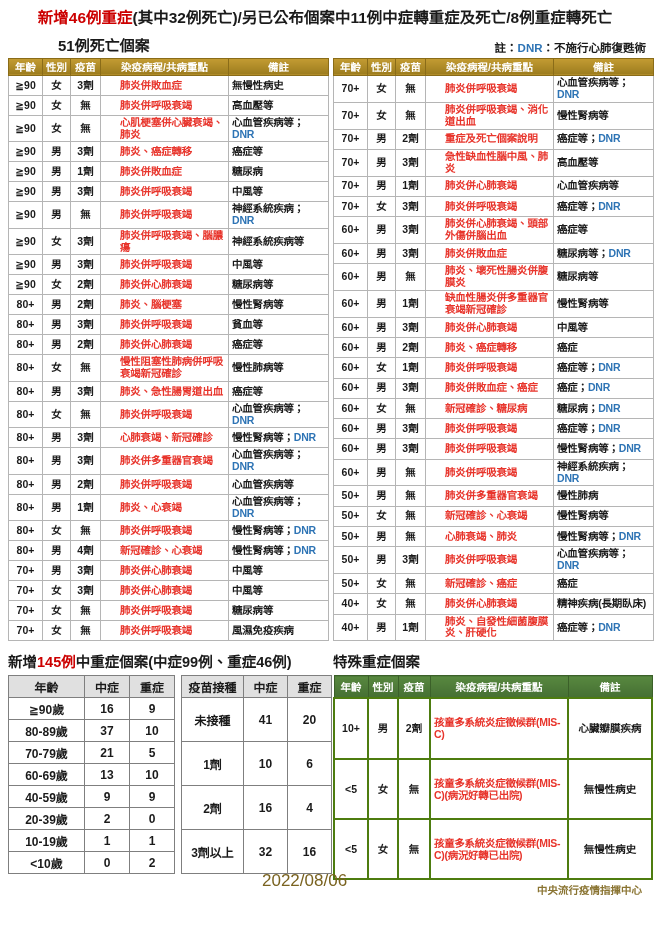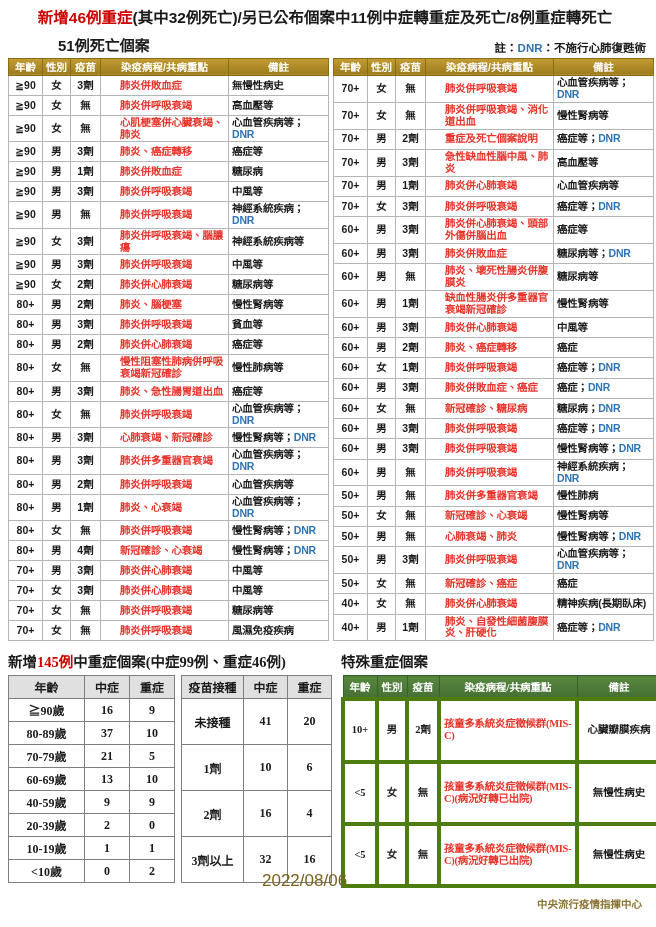--- a/index.html
+++ b/index.html
@@ -107,22 +107,21 @@
   col.age    { width: 34px; }
   col.sex    { width: 28px; }
   col.vac    { width: 30px; }
   col.course { width: 128px; }
   col.remark { width: 100px; }
 
   
   .mid {
     display: flex;
     padding: 9px 8px 0 8px;
-    gap: 11px;
-    font-family: Liberation Serif, serif;
+    gap: 3px;
   }
   .mid-left { width: 322px; }
   .mid-right { width: 318px; }
 
   .mid-title {
     font-size: 14.5px;
     font-weight: bold;
     color: #1a1a1a;
     margin-bottom: 4px;
     white-space: nowrap;
@@ -168,21 +167,21 @@
     background: #4e7d3a;
     background: linear-gradient(#58883f, #456f33);
     color: #ffffff;
     font-size: 10.5px;
     font-weight: bold;
     border: 1px solid #3b6029;
     padding: 3px 0;
     text-align: center;
   }
   table.special td {
-    border: 4px solid #4d7c0f;
+    border: 2px solid #4d7c0f;
     font-size: 10.5px;
     padding: 17px 2px;
     color: #1a1a1a;
     text-align: center;
     font-weight: bold;
     line-height: 1.15;
     height: 30px;
   }
   table.special td.course {
     color: #e8352c;
@@ -201,21 +200,21 @@
   }
   .date {
     position: absolute;
     left: 262px; bottom: 28px;
     font-size: 17px;
     font-weight: normal;
     color: #7a6320;
   }
   .org {
     position: absolute;
-    right: 14px; bottom: 8px;
+    right: 14px; bottom: 22px;
     font-size: 10.5px;
     font-weight: bold;
     color: #8a7432;
   }
 </style>
 </head>
 <body>
 
 <div id="page">
 

